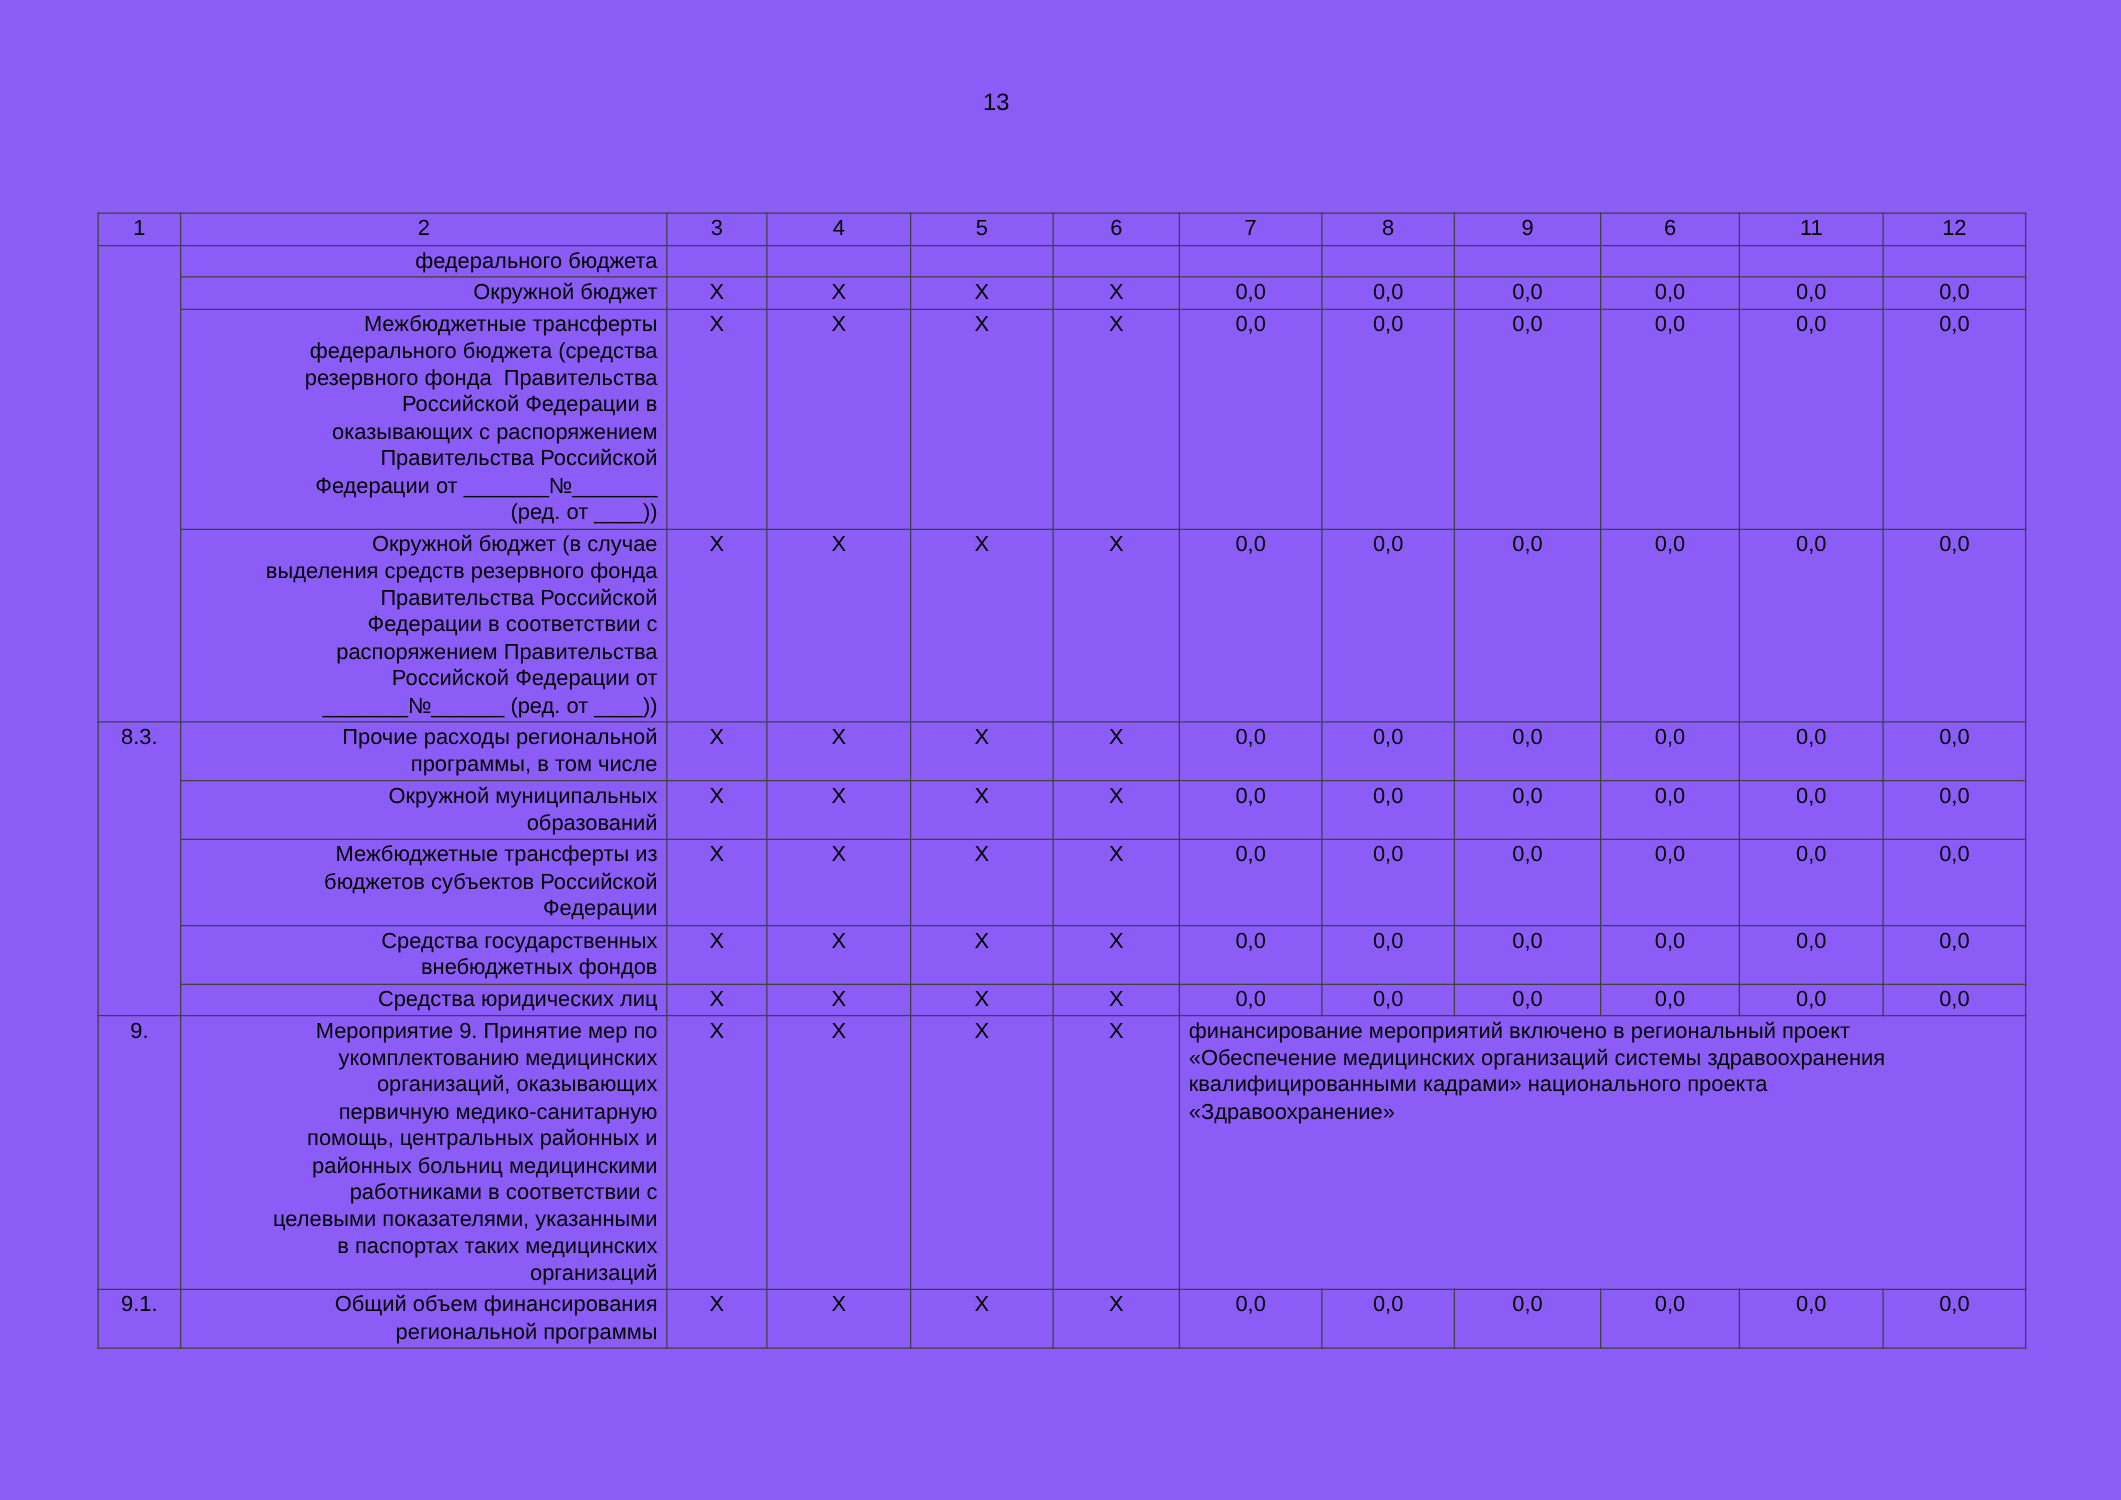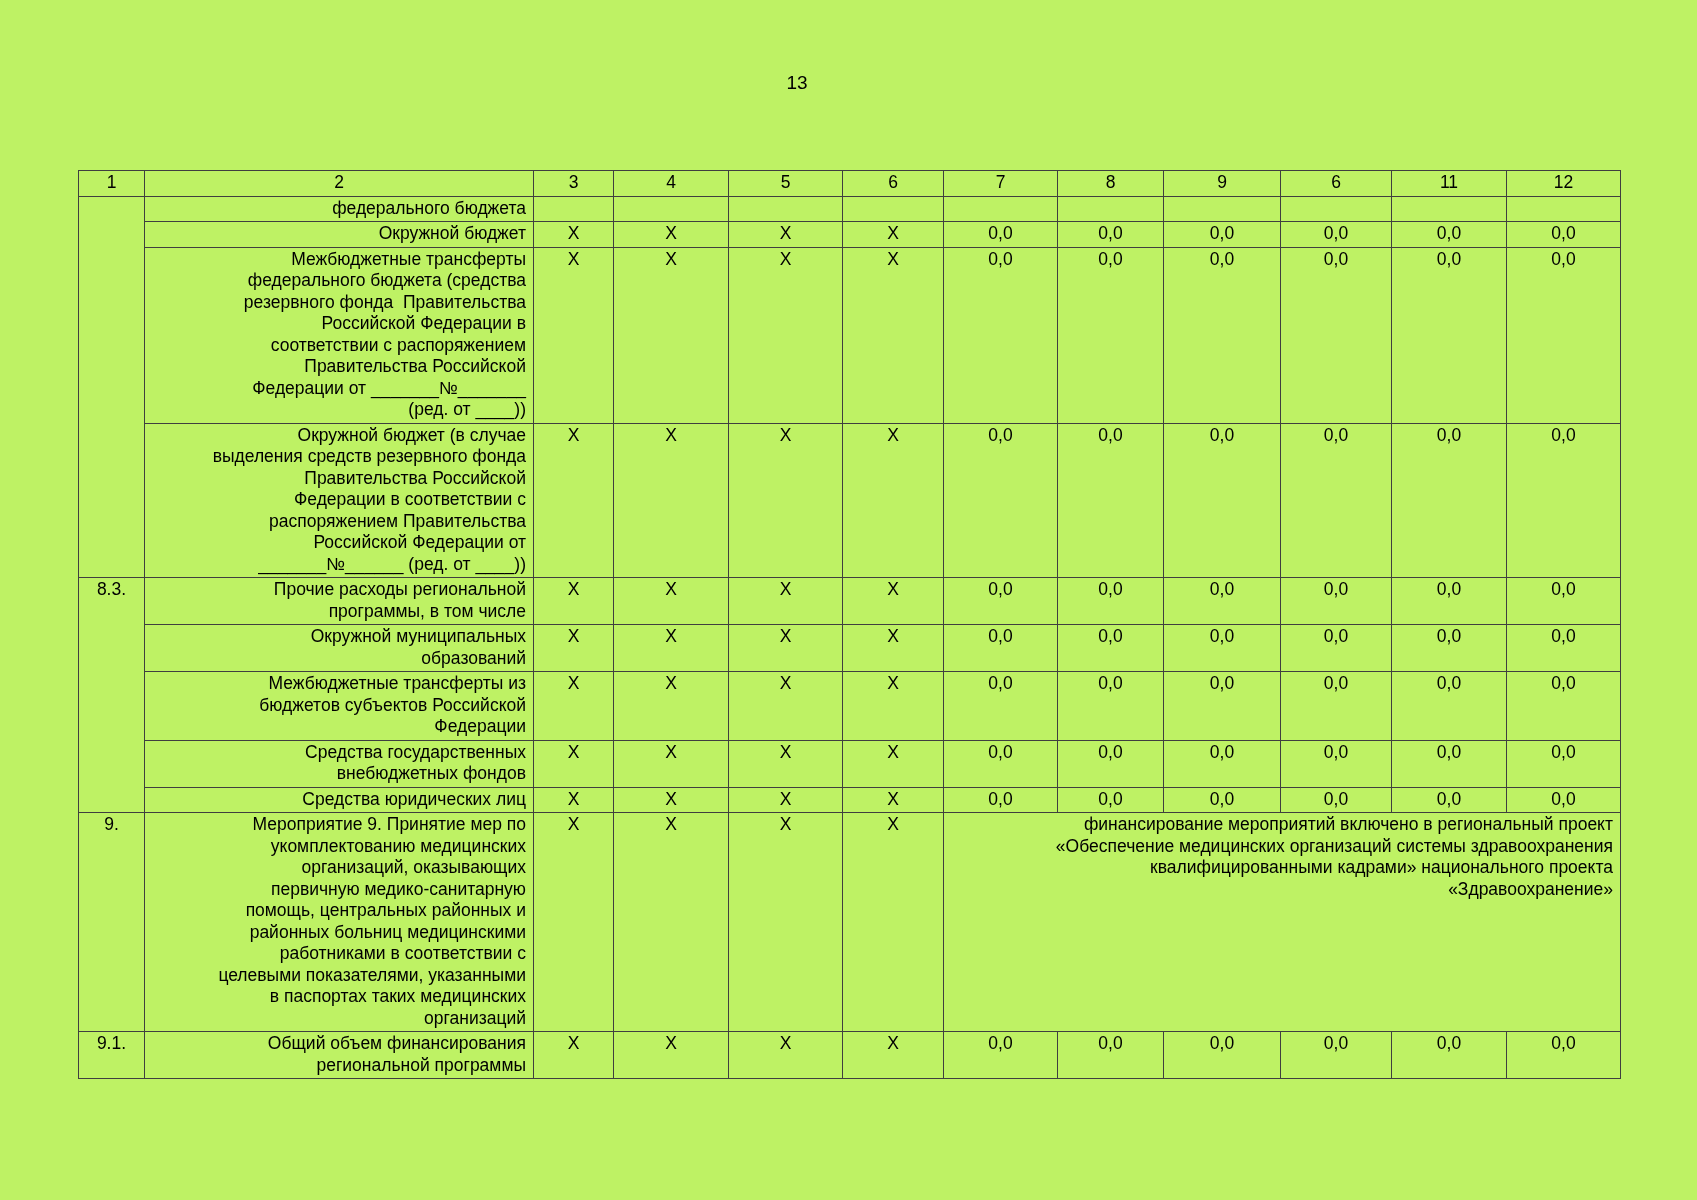--- a/index.html
+++ b/index.html
@@ -1,20 +1,20 @@
 <!DOCTYPE html>
 <html><head>
 <meta charset="utf-8">
 <style>
   html, body { margin: 0; padding: 0; background: #ffffff; }
   .page {
     position: relative;
     width: 1697px;
     height: 1200px;
-    background: #bef264;
+    background: #8b5cf6;
     font-family: "Liberation Sans", "DejaVu Sans", sans-serif;
     color: #000000;
     overflow: hidden;
   }
   .page-number {
     position: absolute;
     top: 71px;
     left: 730px;
     width: 134px;
     text-align: center;
@@ -37,21 +37,21 @@
     border: 1px solid #3f3f3f;
     vertical-align: top;
     padding: 1px 7px 2px 7px;
     font-weight: normal;
     overflow: hidden;
   }
   th.col-head { text-align: center; }
   td.num  { text-align: center; }
   td.name { text-align: right; white-space: pre-wrap; }
   td.val  { text-align: center; }
-  td.note { text-align: right; white-space: pre-wrap; }
+  td.note { text-align: left; white-space: pre-wrap; }
 </style>
 </head>
 <body>
 
 <div class="page">
 
   <div class="page-number">13</div>
 
   <table class="doc-table">
     <colgroup>
@@ -113,21 +113,21 @@
         <td class="val">0,0</td>
         <td class="val">0,0</td>
         <td class="val">0,0</td>
       </tr>
 
       <tr>
         <td class="name">Межбюджетные трансферты
 федерального бюджета (средства
 резервного фонда  Правительства
 Российской Федерации в
-соответствии с распоряжением
+оказывающих с распоряжением
 Правительства Российской
 Федерации от _______№_______
 (ред. от ____))</td>
         <td class="val">X</td>
         <td class="val">X</td>
         <td class="val">X</td>
         <td class="val">X</td>
         <td class="val">0,0</td>
         <td class="val">0,0</td>
         <td class="val">0,0</td>

